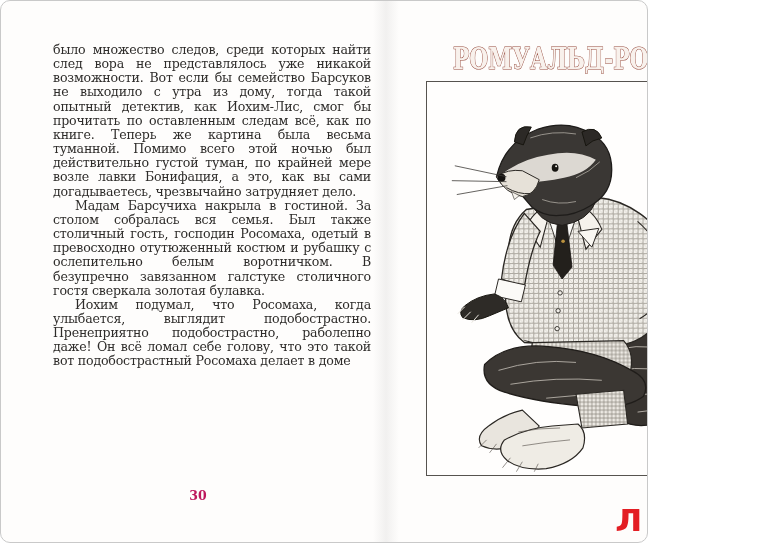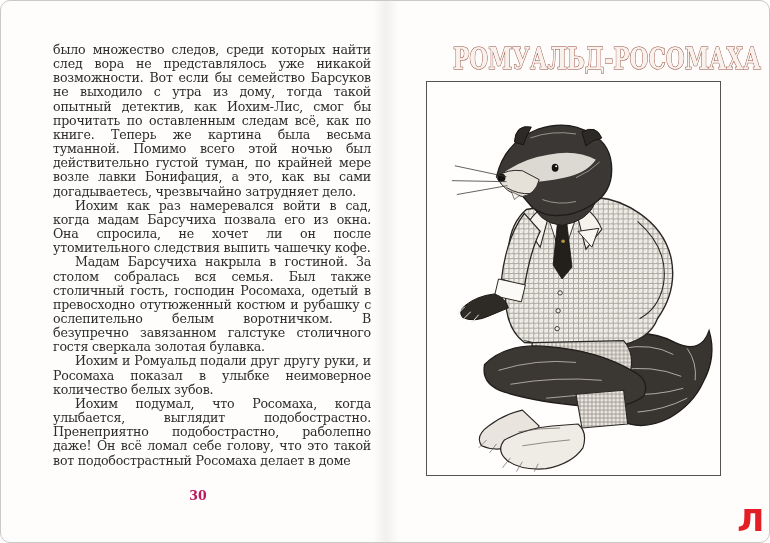--- a/index.html
+++ b/index.html
@@ -1,17 +1,17 @@
 <!DOCTYPE html>
 <html><head>
 <meta charset="utf-8">
 <style>
   html,body { margin:0; padding:0; background:#ffffff; }
   .canvas {
-    position:relative; width:770px; height:543px;
+    position:relative; width:648px; height:543px;
     background:#fefdfc; border:1px solid #c9c9c9; border-radius:10px;
     box-sizing:border-box; overflow:hidden;
     font-family:"DejaVu Serif", serif;
   }
   .gutter {
     position:absolute; left:372px; top:0; width:26px; height:543px;
     background:linear-gradient(90deg, rgba(110,110,110,0) 0%, rgba(110,110,110,0.09) 50%, rgba(110,110,110,0) 100%);
   }
   .textblock {
     position:absolute; left:52px; top:42px; width:318px; height:444px;
@@ -39,23 +39,21 @@
 </head>
 <body>
 
 <div class="canvas">
 
   <div class="gutter"></div>
 
   <div>
     <div class="textblock">
       <p class="pfirst">было множество следов, среди которых найти след вора не представлялось уже никакой возможности. Вот если бы семейство Барсуков не выходило с утра из дому, тогда такой опытный детектив, как Иохим-Лис, смог бы прочитать по оставленным следам всё, как по книге. Теперь же картина была весьма туманной. Помимо всего этой ночью был действительно густой туман, по крайней мере возле лавки Бонифация, а это, как вы сами догадываетесь, чрезвычайно затрудняет дело.</p>
-      <p>Иохим как раз намеревался войти в сад, когда мадам Барсучиха позвала его из окна. Она спросила, не хочет ли он после утомительного следствия выпить чашечку кофе.</p>
       <p>Мадам Барсучиха накрыла в гостиной. За столом собралась вся семья. Был также столичный гость, господин Росомаха, одетый в превосходно отутюженный костюм и рубашку с ослепительно белым воротничком. В безупречно завязанном галстуке столичного гостя сверкала золотая булавка.</p>
-      <p>Иохим и Ромуальд подали друг другу руки, и Росомаха показал в улыбке неимоверное количество белых зубов.</p>
       <p>Иохим подумал, что Росомаха, когда улыбается, выглядит подобострастно. Пренеприятно подобострастно, раболепно даже! Он всё ломал себе голову, что это такой вот подобострастный Росомаха делает в доме</p>
     </div>
     <div class="pagenum">30</div>
   </div>
 
   <div>
 
     <div class="title-wrap">
       <svg width="316" height="44" viewBox="0 0 316 44">
         <text x="158" y="33" text-anchor="middle" font-family="DejaVu Serif, serif" font-size="30" font-weight="bold" textLength="308" lengthAdjust="spacingAndGlyphs" fill="#f8f1ec" stroke="#94483a" stroke-width="1.15" paint-order="stroke">РОМУАЛЬД-РОСОМАХА</text>

